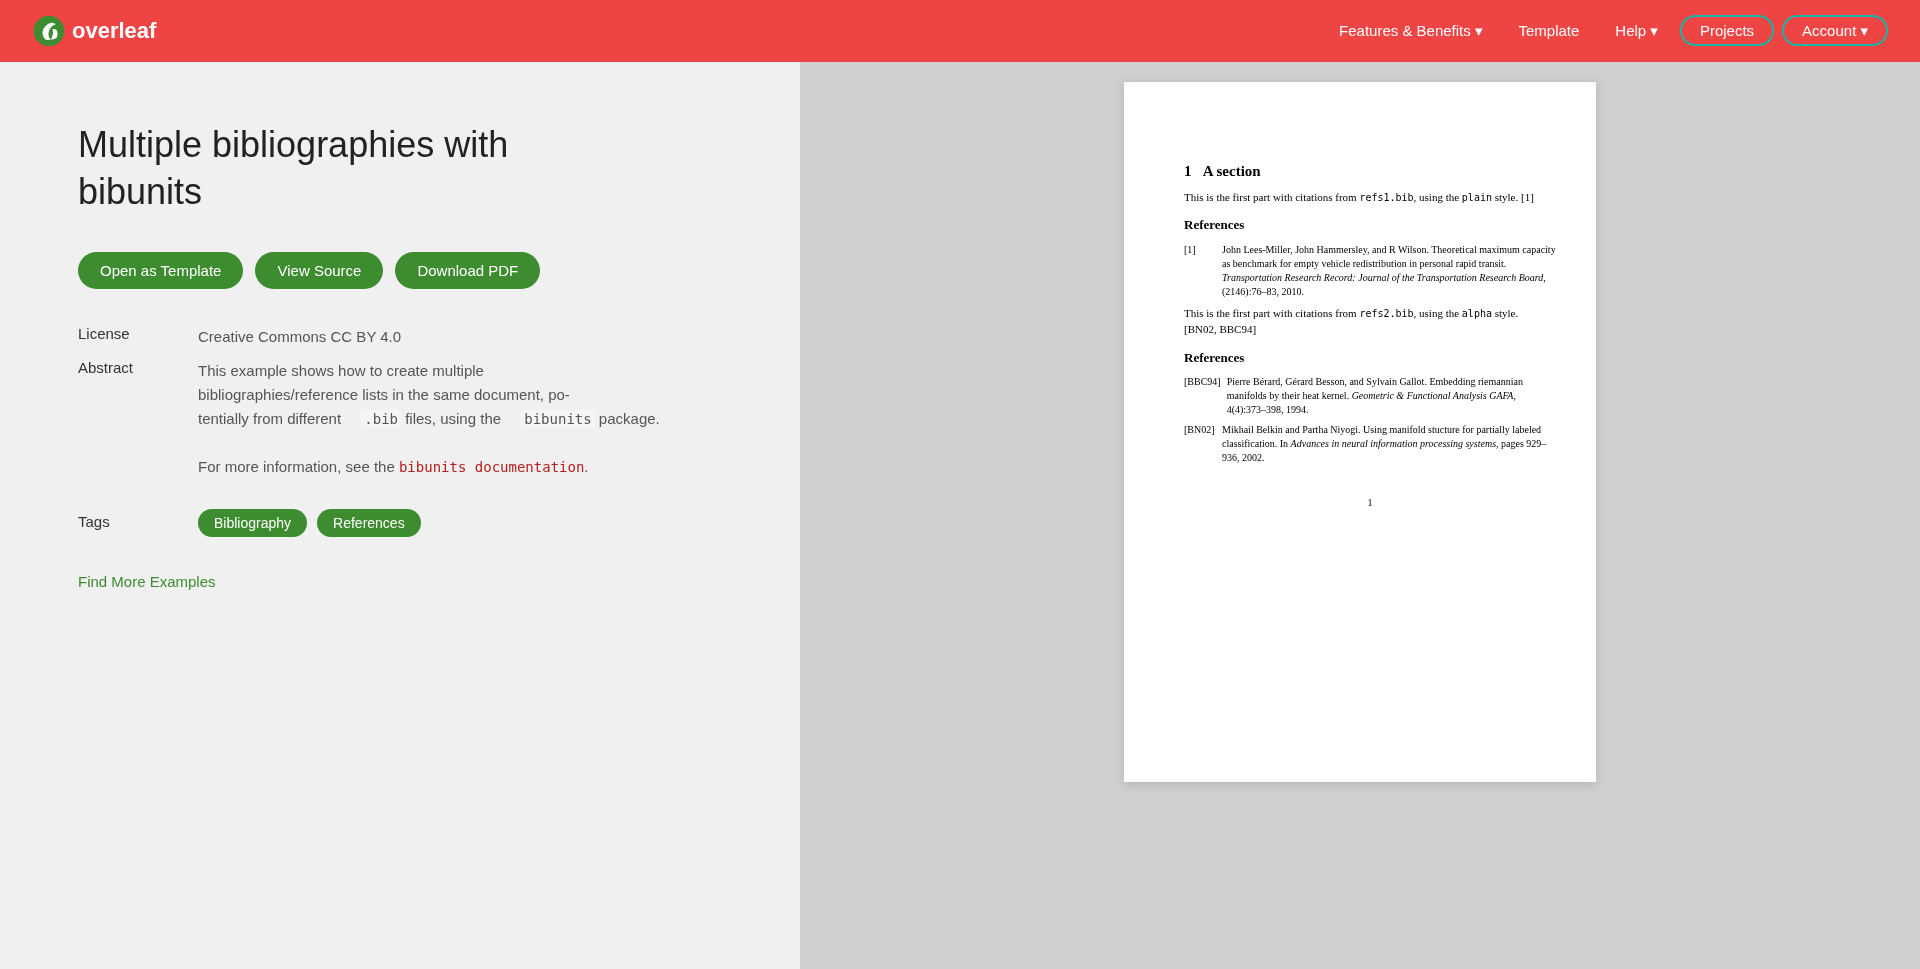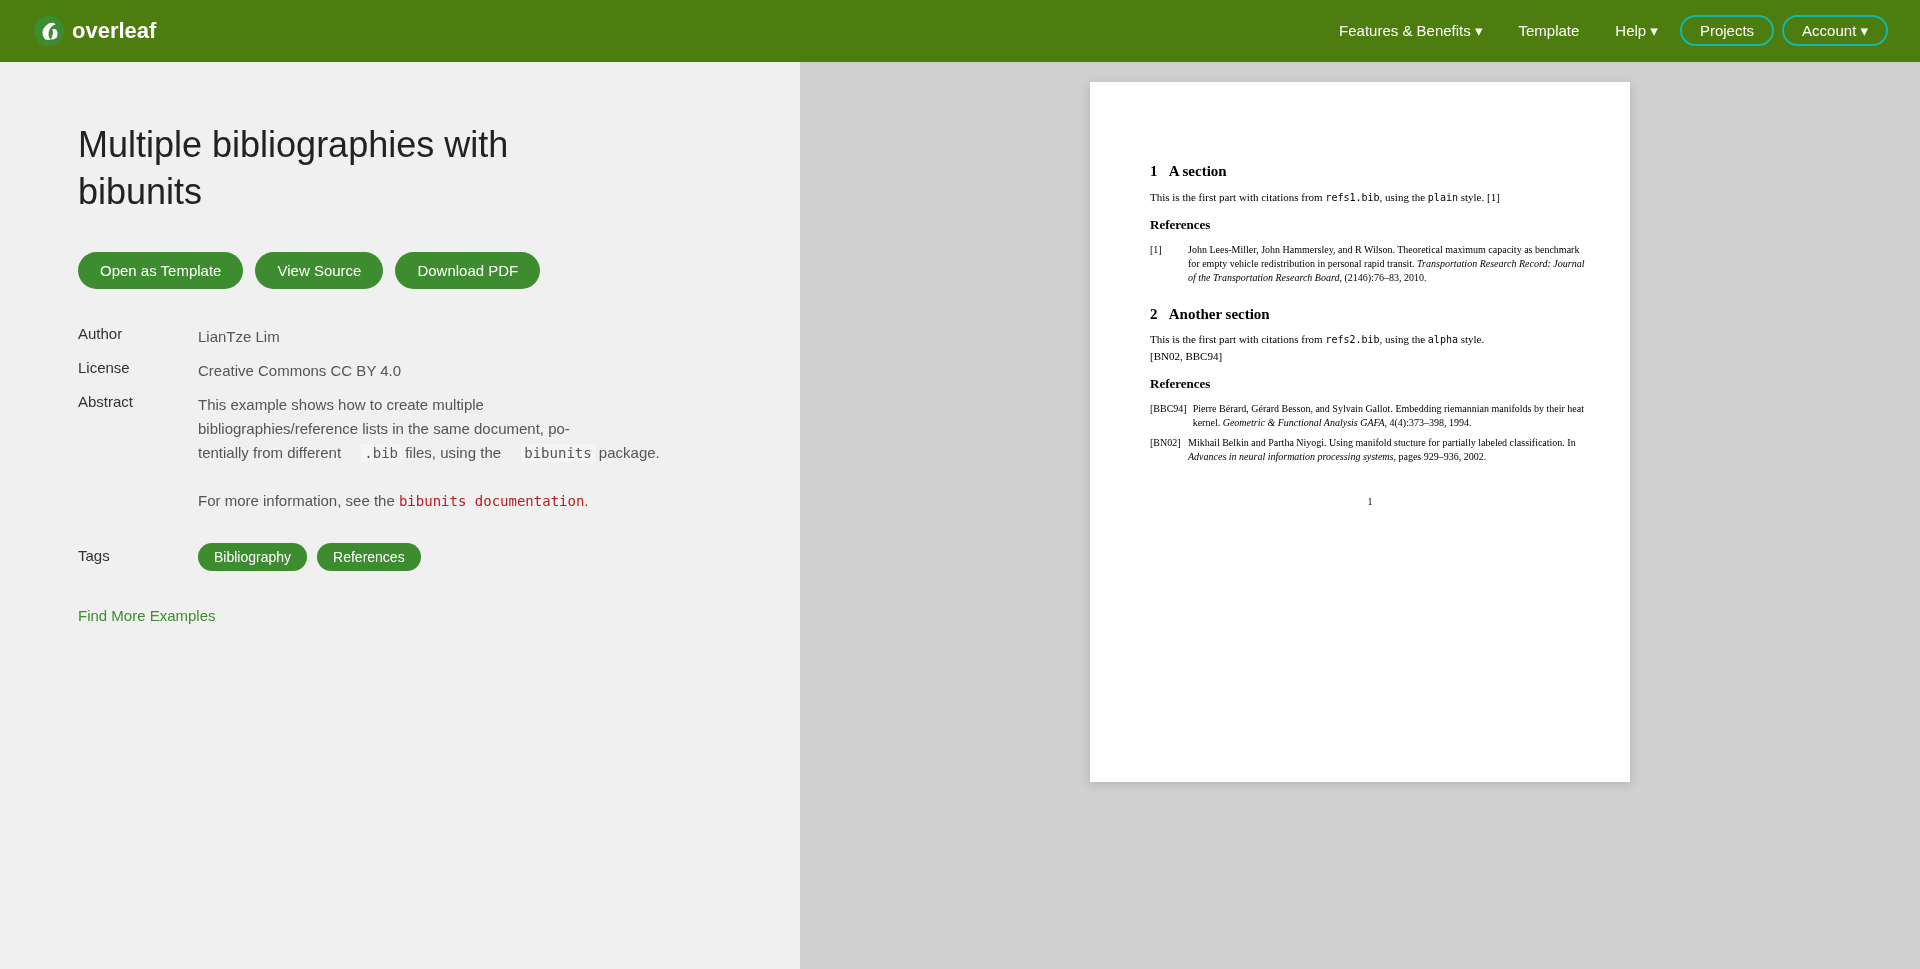--- a/index.html
+++ b/index.html
@@ -1,20 +1,20 @@
 <!DOCTYPE html>
 <html><head>
   <meta charset="utf-8">
   <style>
     * { box-sizing: border-box; margin: 0; padding: 0; }
     body { font-family: Arial, sans-serif; background: #f0f0f0; min-height: 969px; }
 
     
     nav {
-      background: #4d7c0f;
+      background: #ef4444;
       display: flex;
       align-items: center;
       padding: 0 32px;
       height: 62px;
       gap: 0;
     }
     .nav-logo {
       display: flex;
       align-items: center;
       gap: 6px;
@@ -161,21 +161,21 @@
       flex: 1;
       background: #d0d0d0;
       display: flex;
       align-items: flex-start;
       justify-content: center;
       padding: 20px;
     }
 
     .pdf-page {
       background: white;
-      width: 540px;
+      width: 472px;
       min-height: 700px;
       padding: 60px 40px 60px 60px;
       box-shadow: 0 2px 10px rgba(0,0,0,0.15);
       font-family: "Computer Modern", "Latin Modern", Georgia, serif;
       font-size: 11px;
       line-height: 1.5;
       color: #000;
     }
 
     .pdf-section-title {
@@ -266,24 +266,20 @@
 
     <div class="action-buttons">
       <button class="btn-green">Open as Template</button>
       <button class="btn-green">View Source</button>
       <button class="btn-green">Download PDF</button>
     </div>
 
     
     <div class="meta-table">
       <div class="meta-row">
-        <span class="meta-label">Author</span>
-        <span class="meta-value">LianTze Lim</span>
-      </div>
-      <div class="meta-row">
         <span class="meta-label">License</span>
         <span class="meta-value">Creative Commons CC BY 4.0</span>
       </div>
       <div class="meta-row">
         <span class="meta-label">Abstract</span>
         <span class="meta-value">
           <span>This example shows how to create multiple</span><br>
           <span>bibliographies/reference lists in the same document, po-</span><br>
           <span>tentially from different </span><code>.bib</code><span> files, using the </span><code>bibunits</code><span> package.</span>
           <br><br>
@@ -315,23 +311,20 @@
       </p>
 
       <div class="pdf-references-title">References</div>
       <div class="pdf-ref-item">
         <span class="pdf-ref-label">[1]</span>
         <span class="pdf-ref-text">
           <span>John Lees-Miller, John Hammersley, and R Wilson. Theoretical maximum capacity as benchmark for empty vehicle redistribution in personal rapid transit. </span><em>Transportation Research Record: Journal of the Transportation Research Board</em><span>, (2146):76–83, 2010.</span>
         </span>
       </div>
 
-      <div class="pdf-section-title pdf-section-gap">
-        <span>2</span>&nbsp;&nbsp;&nbsp;<span>Another section</span>
-      </div>
       <p class="pdf-body-text">
         <span>This is the first part with citations from </span><code>refs2.bib</code><span>, using the </span><code>alpha</code><span> style.</span><br>
         <span>[BN02, BBC94]</span>
       </p>
 
       <div class="pdf-references-title">References</div>
       <div class="pdf-ref-item">
         <span class="pdf-ref-label">[BBC94]</span>
         <span class="pdf-ref-text">
           <span>Pierre Bérard, Gérard Besson, and Sylvain Gallot. Embedding riemannian manifolds by their heat kernel. </span><em>Geometric &amp; Functional Analysis GAFA</em><span>, 4(4):373–398, 1994.</span>

